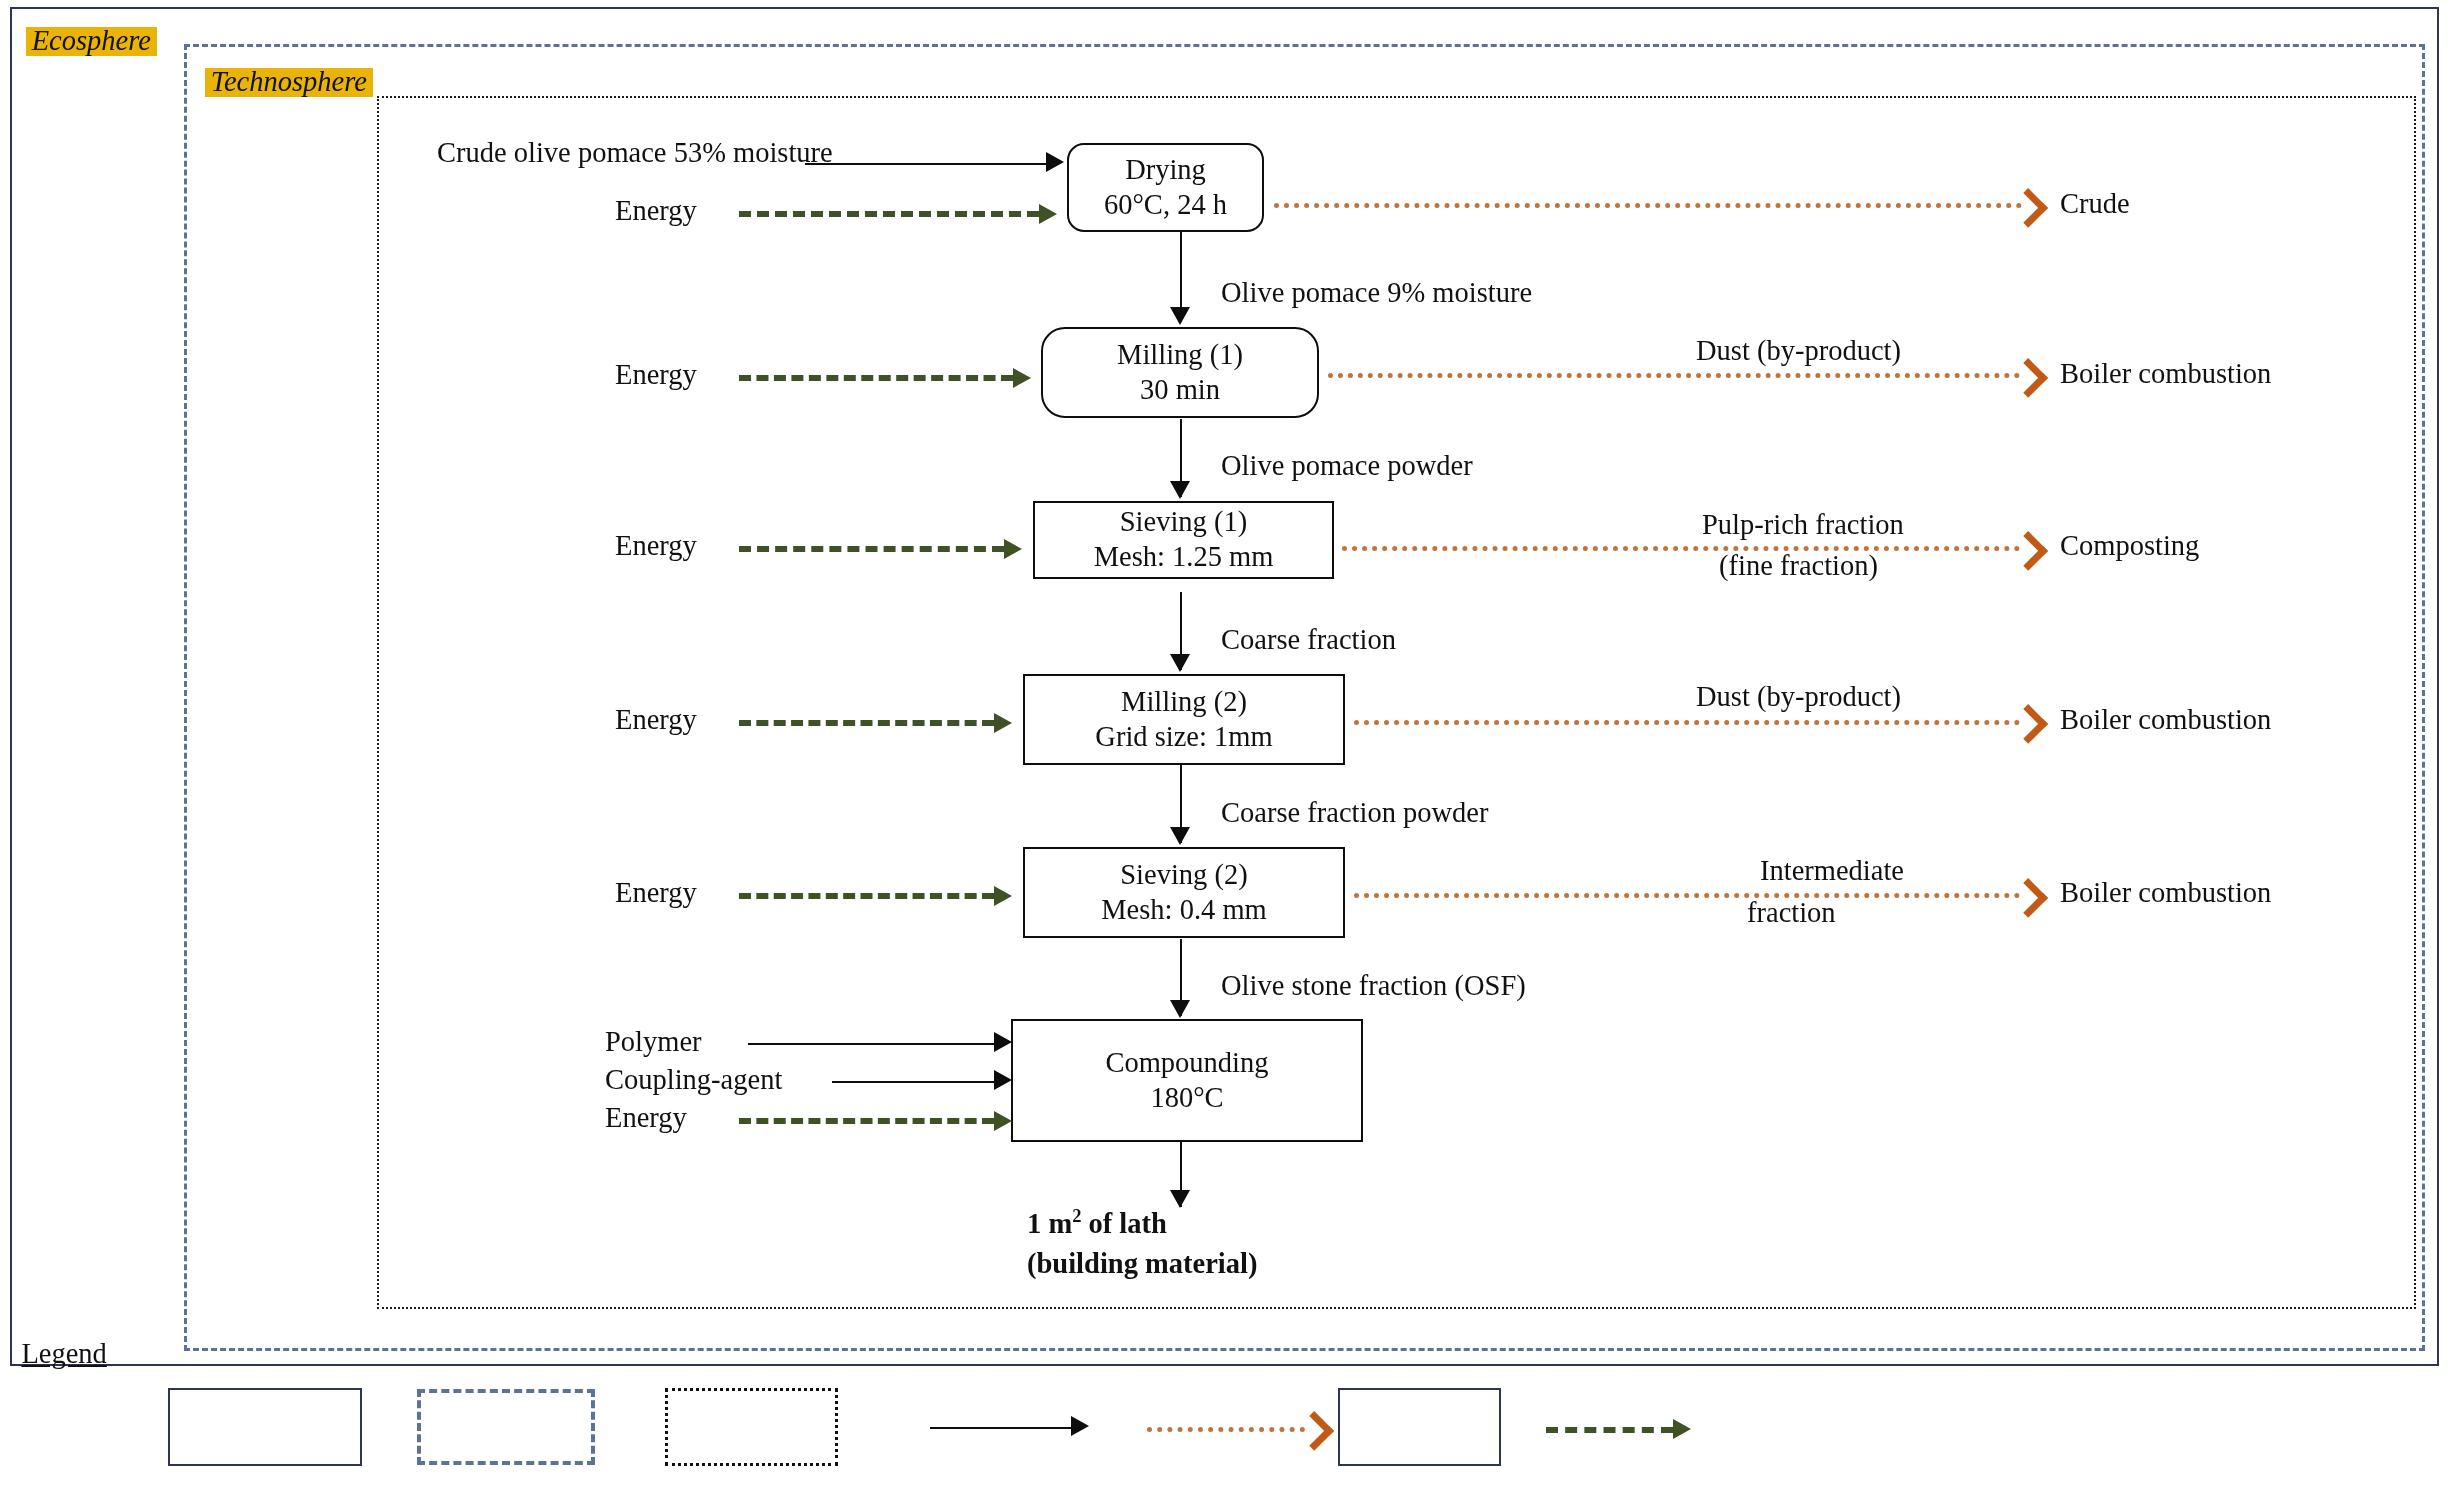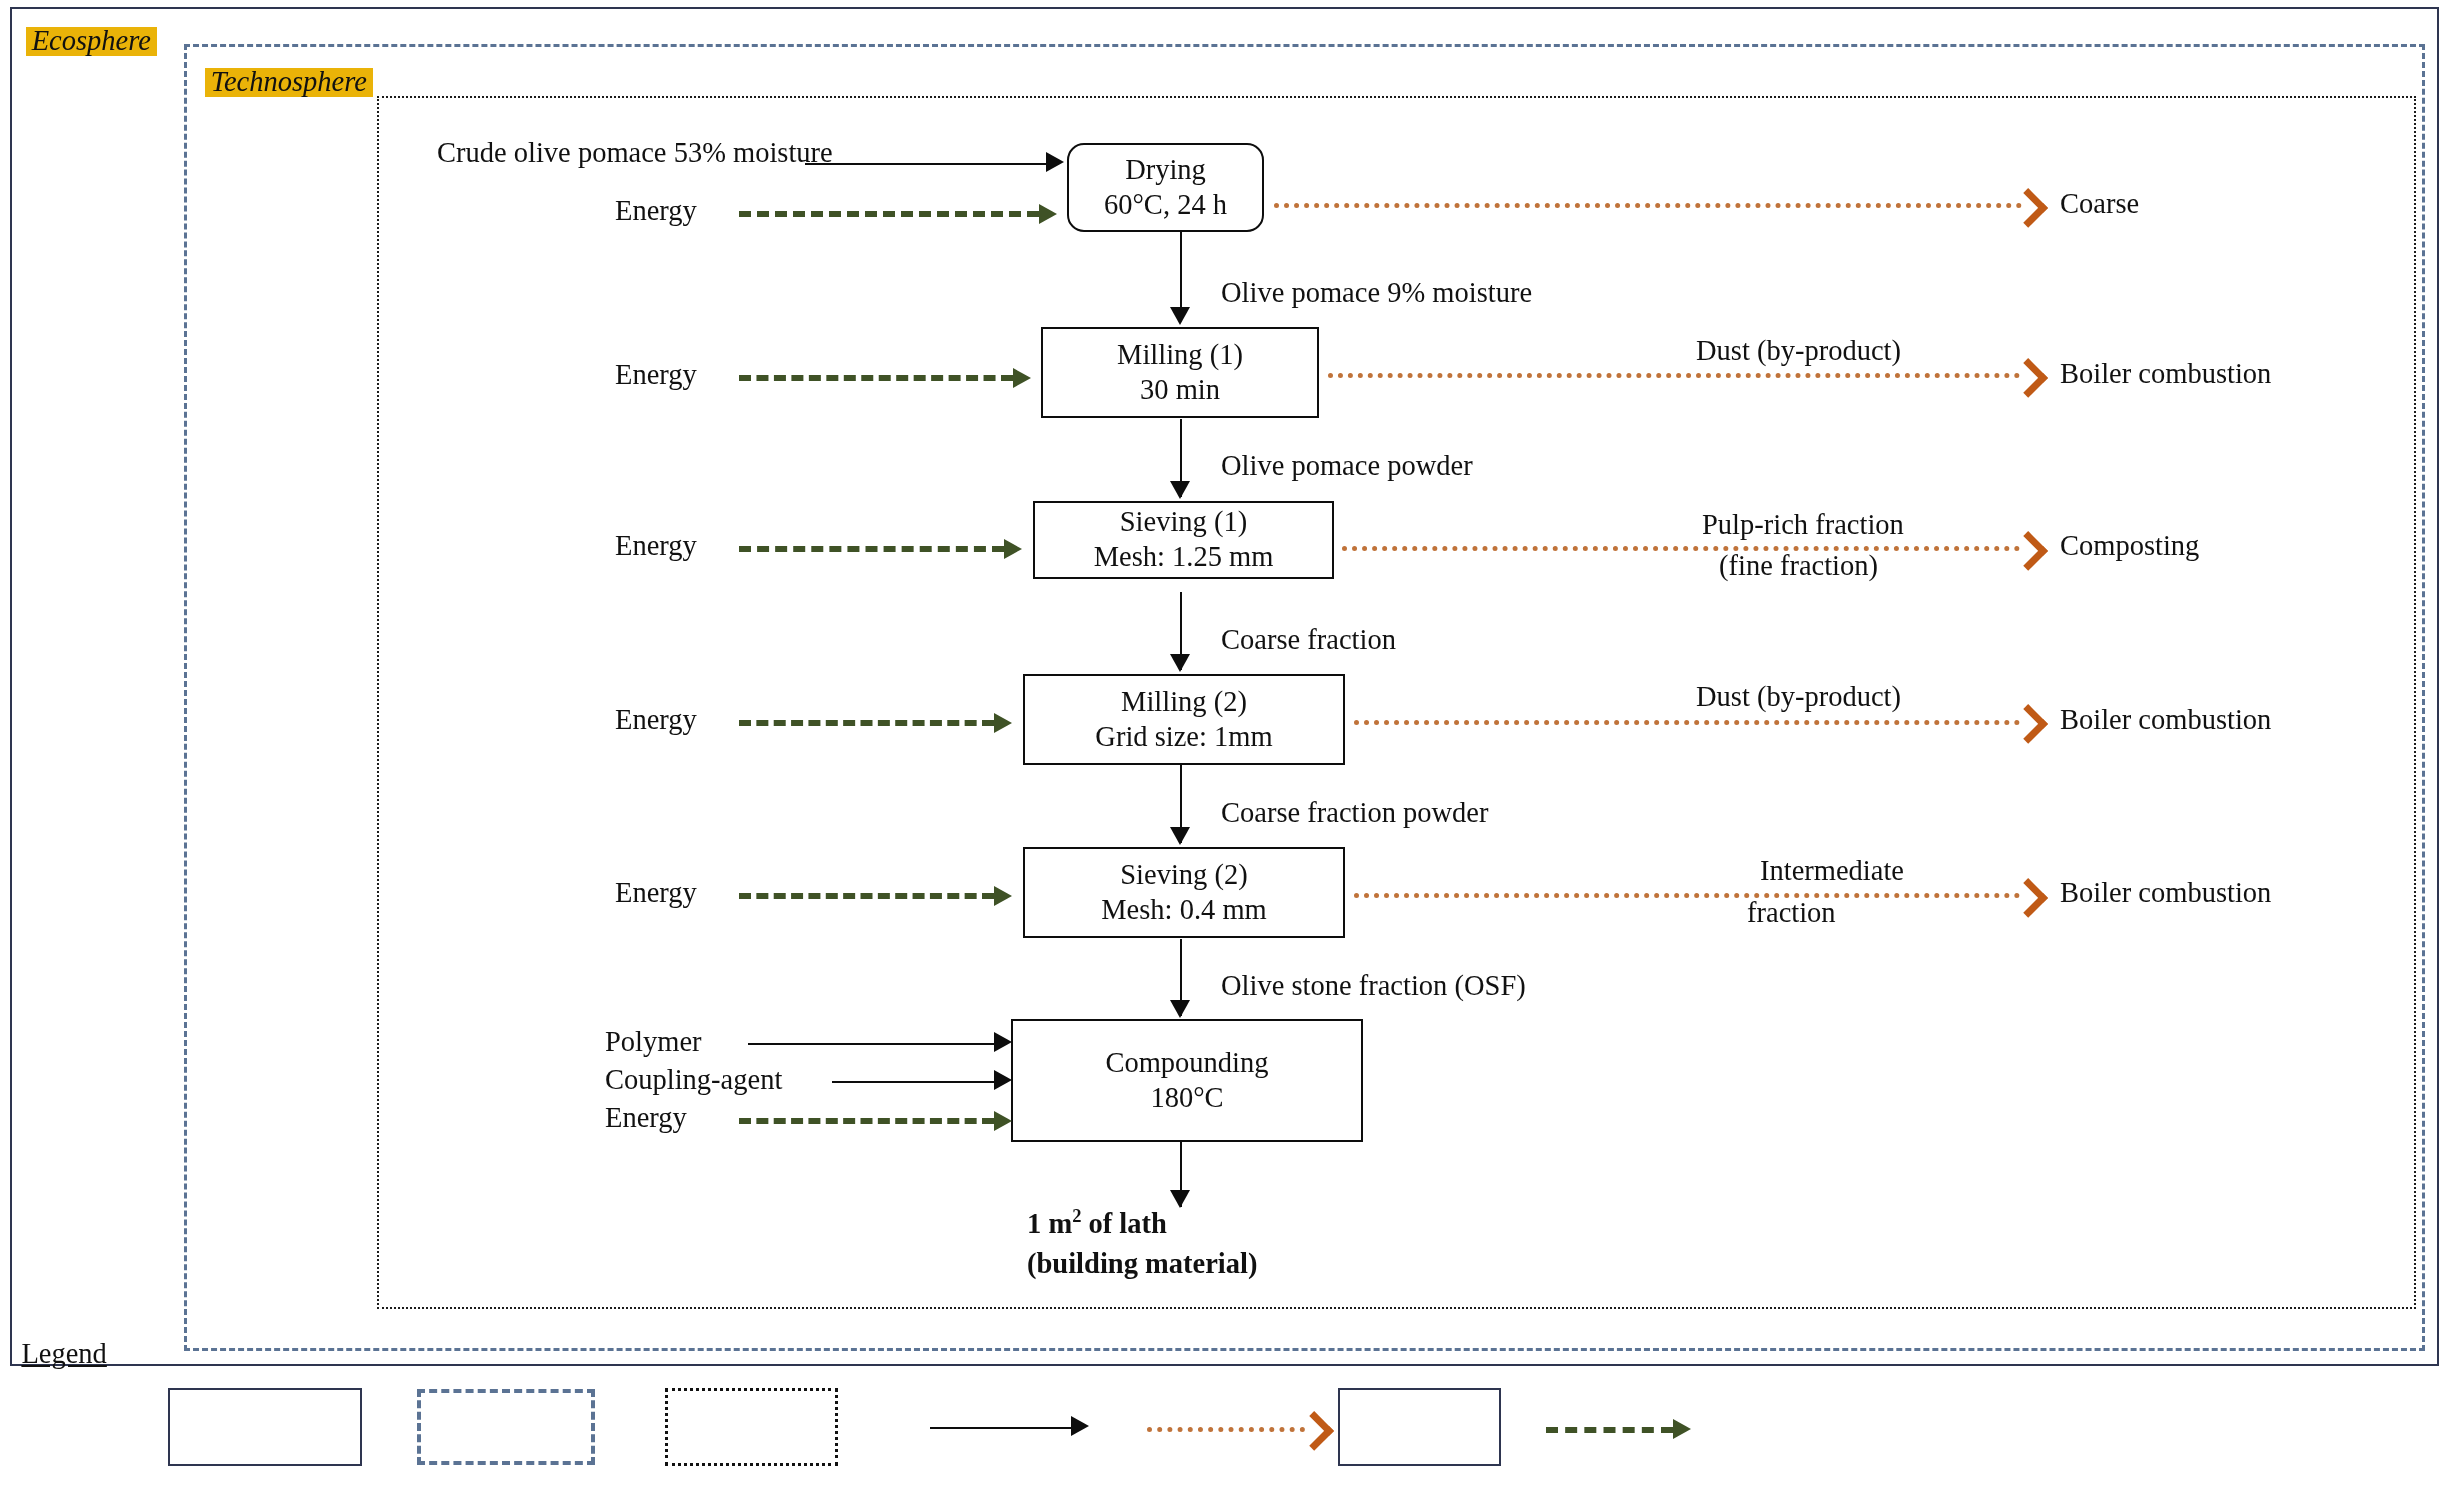--- a/index.html
+++ b/index.html
@@ -59,21 +59,21 @@
 <div class="sysbound"></div>
 
 <div class="blab" style="left:26px;top:27px;">Ecosphere</div>
 <div class="blab" style="left:205px;top:68px;">Technosphere</div>
 
 <div class="pbox" style="left:1067px;top:143px;width:197px;height:89px;border-radius:17px;">
   <div class="l1">Drying</div>
   <div class="l2">60°C, 24 h</div>
 </div>
 
-<div class="pbox" style="left:1041px;top:327px;width:278px;height:91px;">
+<div class="pbox" style="left:1041px;top:327px;width:278px;height:91px;border-radius:24px;">
   <div class="l1">Milling (1)</div>
   <div class="l2">30 min</div>
 </div>
 
 <div class="pbox" style="left:1033px;top:501px;width:301px;height:78px;">
   <div class="l1">Sieving (1)</div>
   <div class="l2">Mesh: 1.25 mm</div>
 </div>
 
 <div class="pbox" style="left:1023px;top:674px;width:322px;height:91px;">
@@ -94,21 +94,21 @@
 <div class="txt" style="left:437px;top:136px;">Crude olive pomace 53% moisture</div>
 <div class="hsolid" style="left:805px;top:163px;width:241px;"></div>
 <div class="ahead-right" style="left:1046px;top:152px;"></div>
 
 <div class="txt" style="left:615px;top:194px;">Energy</div>
 <div class="hdash" style="left:739px;top:211px;width:300px;"></div>
 <div class="ahead-right green" style="left:1039px;top:204px;"></div>
 
 <div class="hdot" style="left:1274px;top:203px;width:748px;"></div>
 <div class="chev" style="left:2014px;top:194px;"></div>
-<div class="txt" style="left:2060px;top:187px;">Coarse</div>
+<div class="txt" style="left:2060px;top:187px;">Crude</div>
 
 <div class="vsolid" style="left:1180px;top:232px;height:77px;"></div>
 <div class="ahead-down" style="left:1170px;top:307px;"></div>
 <div class="txt" style="left:1221px;top:276px;">Olive pomace 9% moisture</div>
 
 <div class="txt" style="left:615px;top:358px;">Energy</div>
 <div class="hdash" style="left:739px;top:375px;width:274px;"></div>
 <div class="ahead-right green" style="left:1013px;top:368px;"></div>
 
 <div class="hdot" style="left:1328px;top:373px;width:692px;"></div>

